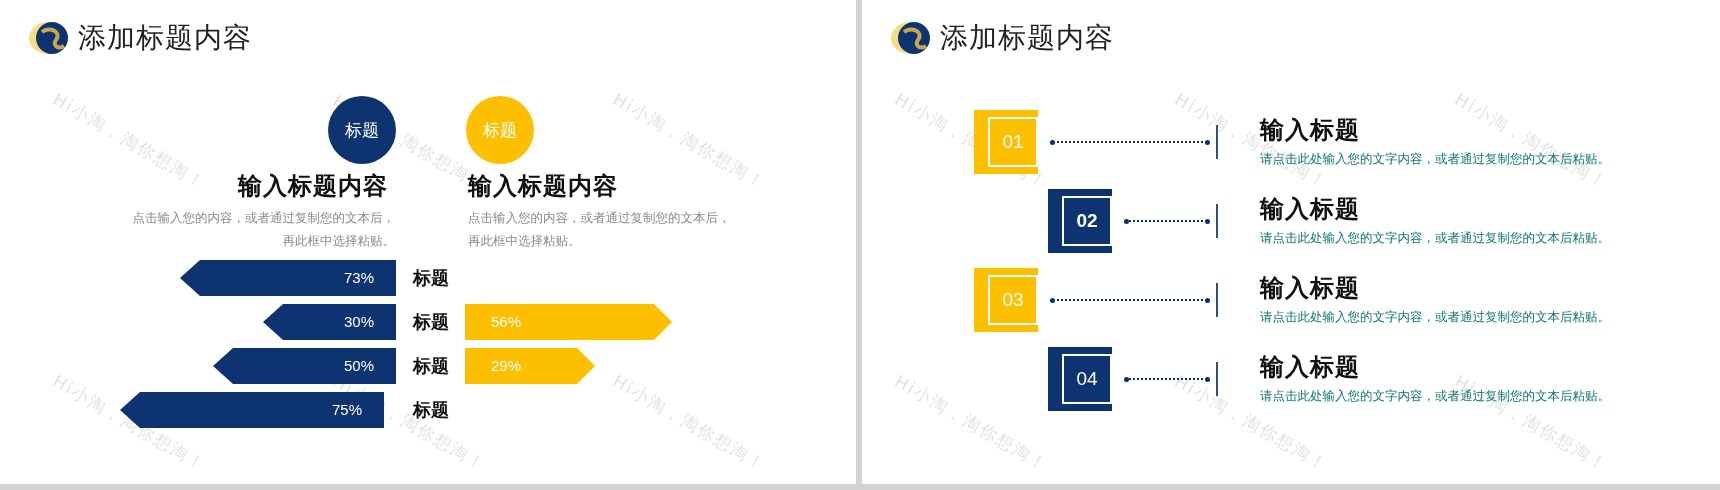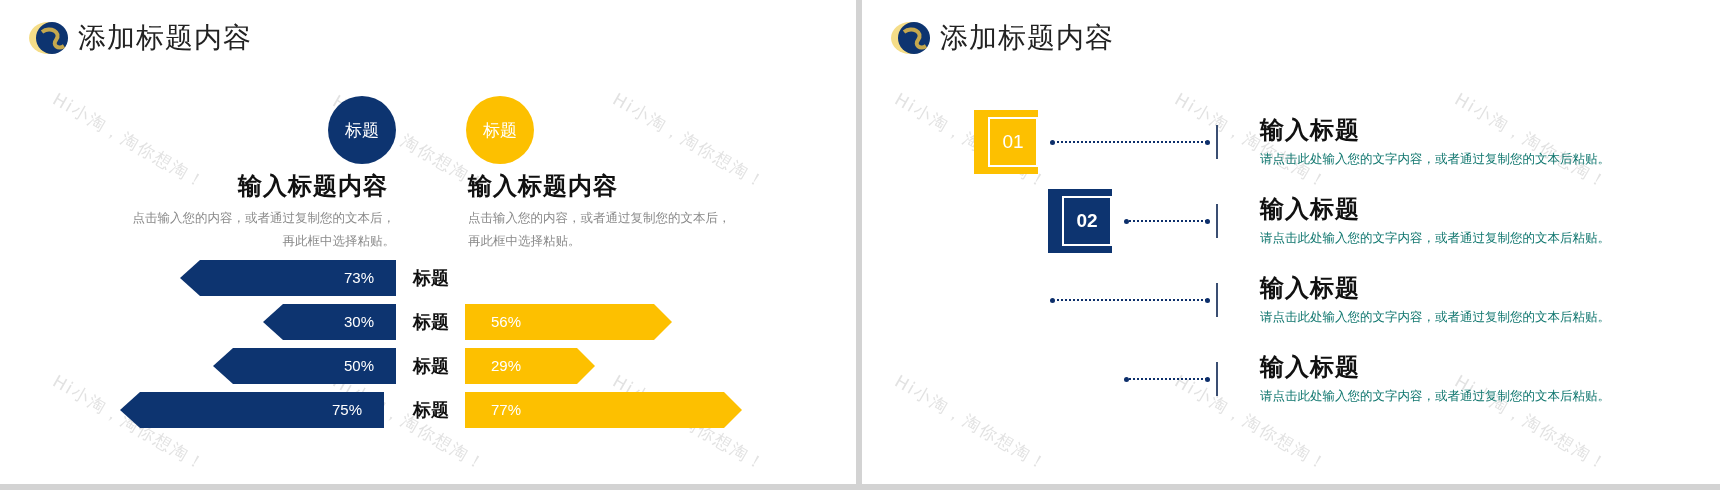--- a/index.html
+++ b/index.html
@@ -114,26 +114,20 @@
     <span class="bar-label" style="left:26px;">29%</span>
   </div>
 
   <div class="bar" style="left:120px;top:392px;width:264px;">
     <svg width="264" height="36">
         <polygon points="20,0 264,0 264,36 20,36 0,18" fill="#0d3470"></polygon>
       </svg>
     <span class="bar-label" style="right:22px;">75%</span>
   </div>
   <div class="row-label" style="left:401px;top:392px;">标题</div>
-  <div class="bar" style="left:465px;top:392px;width:277px;">
-    <svg width="277" height="36">
-        <polygon points="0,0 259,0 277,18 259,36 0,36" fill="#fdc000"></polygon>
-      </svg>
-    <span class="bar-label" style="left:26px;">77%</span>
-  </div>
 </div>
 
 <div class="slide" id="slide-right">
 
   <div class="watermark" style="left:40px;top:88px;">Hi小淘，淘你想淘！</div>
   <div class="watermark" style="left:320px;top:88px;">Hi小淘，淘你想淘！</div>
   <div class="watermark" style="left:600px;top:88px;">Hi小淘，淘你想淘！</div>
   <div class="watermark" style="left:40px;top:370px;">Hi小淘，淘你想淘！</div>
   <div class="watermark" style="left:320px;top:370px;">Hi小淘，淘你想淘！</div>
   <div class="watermark" style="left:600px;top:370px;">Hi小淘，淘你想淘！</div>
@@ -160,26 +154,32 @@
   <div class="num-box" style="left:186px;top:189px;background:#0d3470;font-weight:bold;">
     <div class="num-inner">02</div>
   </div>
   <div class="connector" style="left:264px;top:220px;width:81px;"></div>
   <div class="dot" style="left:262px;top:219px;"></div>
   <div class="dot" style="left:343px;top:219px;"></div>
   <div class="vbar" style="left:354px;top:204px;"></div>
   <div class="item-title" style="left:398px;top:193px;">输入标题</div>
   <div class="item-desc" style="left:398px;top:230px;">请点击此处输入您的文字内容，或者通过复制您的文本后粘贴。</div>
 
+  <div class="num-box" style="left:112px;top:268px;background:#fdc000;">
+    <div class="num-inner">03</div>
+  </div>
   <div class="connector" style="left:190px;top:299px;width:155px;"></div>
   <div class="dot" style="left:188px;top:298px;"></div>
   <div class="dot" style="left:343px;top:298px;"></div>
   <div class="vbar" style="left:354px;top:283px;"></div>
   <div class="item-title" style="left:398px;top:272px;">输入标题</div>
   <div class="item-desc" style="left:398px;top:309px;">请点击此处输入您的文字内容，或者通过复制您的文本后粘贴。</div>
 
+  <div class="num-box" style="left:186px;top:347px;background:#0d3470;">
+    <div class="num-inner">04</div>
+  </div>
   <div class="connector" style="left:264px;top:378px;width:81px;"></div>
   <div class="dot" style="left:262px;top:377px;"></div>
   <div class="dot" style="left:343px;top:377px;"></div>
   <div class="vbar" style="left:354px;top:362px;"></div>
   <div class="item-title" style="left:398px;top:351px;">输入标题</div>
   <div class="item-desc" style="left:398px;top:388px;">请点击此处输入您的文字内容，或者通过复制您的文本后粘贴。</div>
 </div>
 
 </body></html>

